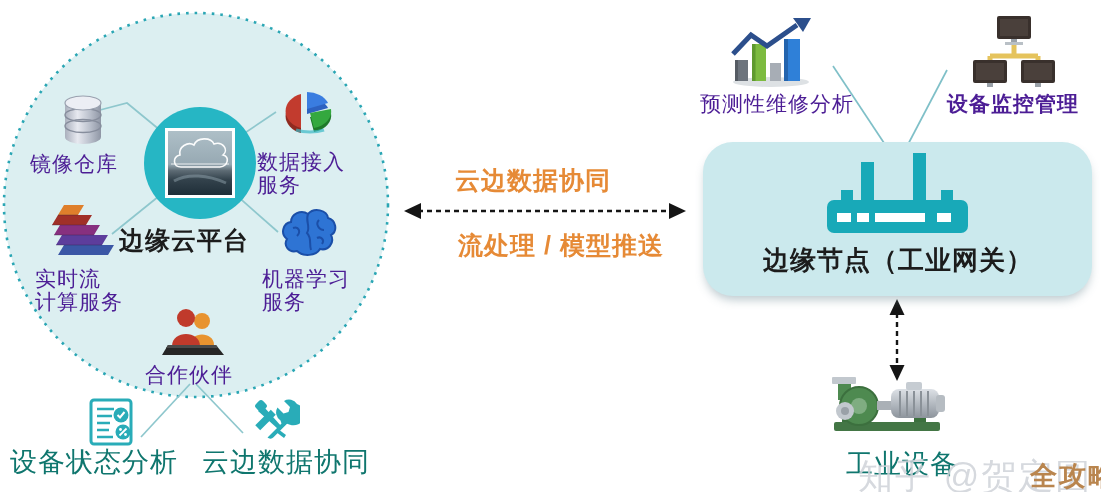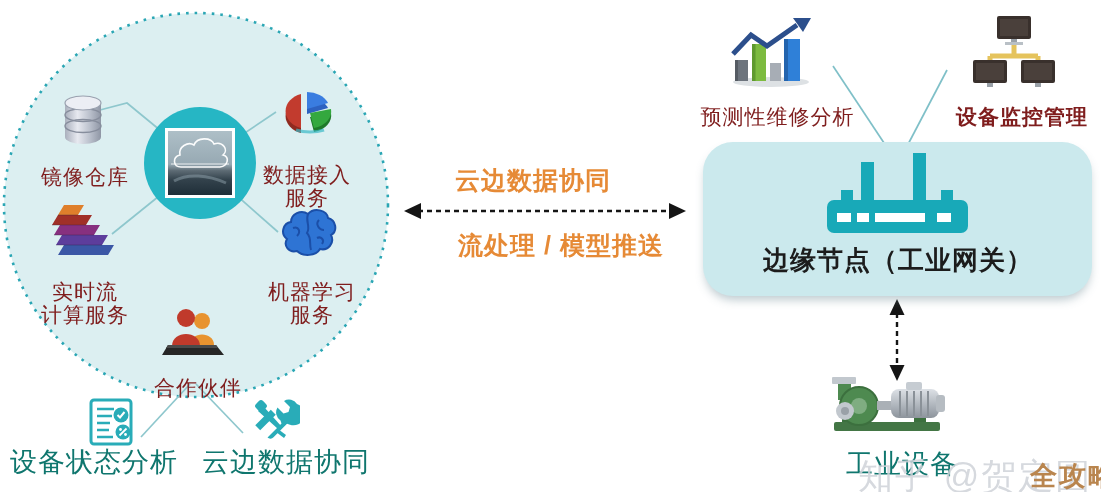--- a/index.html
+++ b/index.html
@@ -2,22 +2,22 @@
 <html><head>
 <meta charset="utf-8">
 <style>
   html,body{margin:0;padding:0;background:#fff;}
   #canvas{
     position:relative;width:1101px;height:492px;background:#ffffff;overflow:hidden;
     font-family:"Liberation Sans","DejaVu Sans",sans-serif;color:#303030;
   }
   #wiring{position:absolute;left:0;top:0;z-index:0;}
   .svc-label{
-    position:absolute;z-index:3;text-align:center;font-size:21px;line-height:23px;
-    color:#7f1d1d;white-space:pre-line;letter-spacing:1px;margin-top:13px;
+    position:absolute;z-index:3;font-size:21px;line-height:23px;
+    color:#4c1d95;white-space:pre-line;letter-spacing:1px;
   }
   .big-label{
     position:absolute;z-index:3;text-align:center;font-size:27px;line-height:30px;
     color:#0f766e;letter-spacing:1px;white-space:nowrap;
   }
   .bold-title{
     position:absolute;z-index:3;text-align:center;font-weight:bold;color:#1c1c1c;
     letter-spacing:1px;white-space:nowrap;
   }
   .orange-label{
@@ -85,20 +85,21 @@
   </svg>
 
   <div id="center-circle"></div>
   <div id="cloud-image">
     <svg width="64" height="64" viewBox="0 0 64 64">
       <line x1="3" y1="33" x2="61" y2="33" stroke="#ffffff" stroke-width="1" opacity="0.8"></line>
       <path d="M13 36 C5 36 4 26 12 24 C10 16 20 10 26 14 C29 6 43 6 46 13 C55 10 61 19 55 24 C62 26 60 35 52 36 Z" fill="none" stroke="#ffffff" stroke-width="1.6" opacity="0.95"></path>
       <path d="M6 50 C20 42 40 44 58 52" stroke="#8ea0aa" stroke-width="3" fill="none" opacity="0.5"></path>
     </svg>
   </div>
+  <div class="bold-title" style="left:84px;top:224px;width:200px;font-size:25px;">边缘云平台</div>
 
   <div class="icon" style="left:61px;top:95px;">
     <svg width="44" height="52" viewBox="0 0 44 52">
       <defs>
         <linearGradient id="dbg" x1="0" y1="0" x2="1" y2="0">
           <stop offset="0" stop-color="#aab0bd"></stop>
             <stop offset="0.35" stop-color="#e7e9f0"></stop>
           <stop offset="0.7" stop-color="#b9bfcb"></stop>
             <stop offset="1" stop-color="#8f96a5"></stop>
         </linearGradient>

